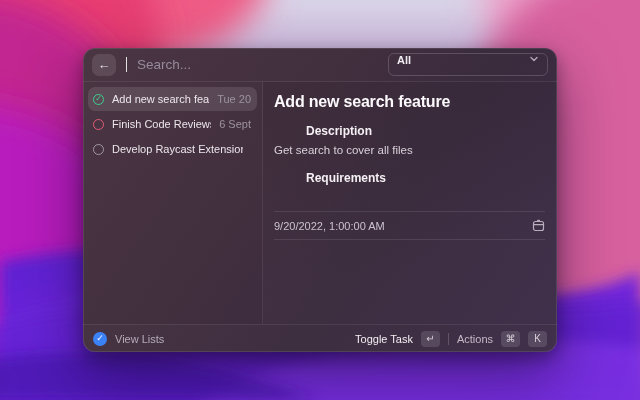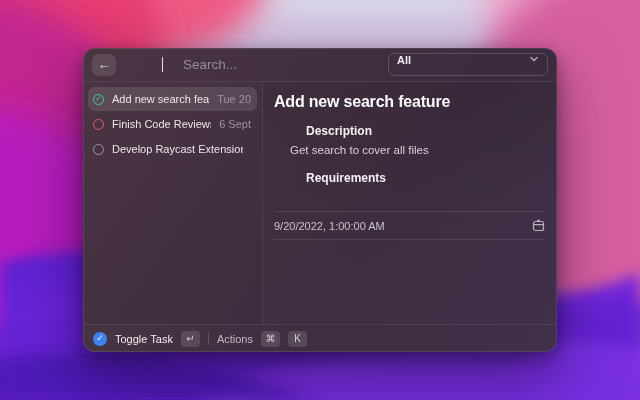--- a/index.html
+++ b/index.html
@@ -20,21 +20,21 @@
     box-shadow:0 24px 60px rgba(18,4,40,.5),0 6px 18px rgba(0,0,0,.35),inset 0 0 0 1px rgba(255,255,255,.10);
     backdrop-filter:blur(40px) saturate(140%);
     display:flex;flex-direction:column;color:#f2eef2;overflow:hidden;
   }
 
   
   .hdr{height:33px;flex:0 0 33px;display:flex;align-items:center;padding:0 9px;gap:10px;
        border-bottom:1px solid rgba(255,255,255,.08);}
   .back-btn{width:24px;height:22px;border-radius:7px;background:rgba(255,255,255,.11);
        display:flex;align-items:center;justify-content:center;font-size:13px;color:#e8e2e8;cursor:default;}
-  .search-wrap{flex:1;display:flex;align-items:center;gap:20px;min-width:0;margin-left:36px;}
+  .search-wrap{flex:1;display:flex;align-items:center;gap:10px;min-width:0;}
   .caret{width:1px;height:15px;background:rgba(255,255,255,.85);}
   .search-ph{font-size:13.5px;color:#968b9c;}
   .dropdown{width:160px;height:23px;flex:0 0 auto;border-radius:6px;
        border:1px solid rgba(255,255,255,.17);display:flex;align-items:flex-start;
        padding:0 8px;box-sizing:border-box;}
   .dropdown .val{font-size:11px;font-weight:bold;color:#f0ebf0;flex:1;}
 
   
   .body{flex:1;display:flex;min-height:0;}
   .list{width:180px;flex:0 0 180px;padding:5px;box-sizing:border-box;border-right:1px solid rgba(255,255,255,.08);}
@@ -45,21 +45,21 @@
        box-sizing:border-box;display:flex;align-items:center;justify-content:center;}
   .check-glyph{font-size:8px;line-height:1;transform:translateY(-.5px);}
   .row .lbl{font-size:11px;color:#ece6ec;flex:1;white-space:nowrap;overflow:hidden;}
   .row .date{font-size:11px;color:#9d92a1;}
 
   
   .detail{flex:1;padding:11px 12px 0 11px;display:flex;flex-direction:column;min-width:0;
        background:linear-gradient(165deg,rgba(0,0,0,.08),rgba(255,255,255,.015) 70%);}
   .d-title{font-size:16px;font-weight:bold;letter-spacing:-.2px;color:#fbf9fb;margin:0 0 13px 0;}
   .d-head{font-size:12px;font-weight:bold;color:#f4f0f4;margin:0 0 6px 0;padding-left:32px;}
-  .d-body{font-size:11.5px;color:#d9d1da;margin:0 0 15px 16px;}
+  .d-body{font-size:11.5px;color:#d9d1da;margin:0 0 15px 0;}
   .date-row{margin-top:20px;height:27px;border-top:1px solid rgba(255,255,255,.10);
        border-bottom:1px solid rgba(255,255,255,.10);display:flex;align-items:center;}
   .date-val{font-size:11px;color:#cbc2ce;flex:1;}
   .cal-icon{color:#b9aebd;display:flex;}
 
   
   .ftr{height:27px;flex:0 0 27px;border-top:1px solid rgba(255,255,255,.08);
        display:flex;align-items:center;padding:0 10px;gap:8px;background:rgba(255,255,255,.015);}
   .app-icon{width:14px;height:14px;border-radius:50%;background:#3b82f6;display:flex;
        align-items:center;justify-content:center;font-size:9px;color:#fff;line-height:1;}
@@ -173,20 +173,21 @@
           </svg>
         </span>
       </div>
     </div>
   </div>
 
   <div class="ftr">
     <span class="app-icon">
         <span>✓</span>
       </span>
+    <span class="app-lbl">View Lists</span>
     <span class="act-strong">Toggle Task</span>
     <span class="kcap">↵</span>
     <span class="vdiv"></span>
     <span class="act">Actions</span>
     <span class="kcap">⌘</span>
     <span class="kcap">K</span>
   </div>
 </div>
 
 </body></html>

